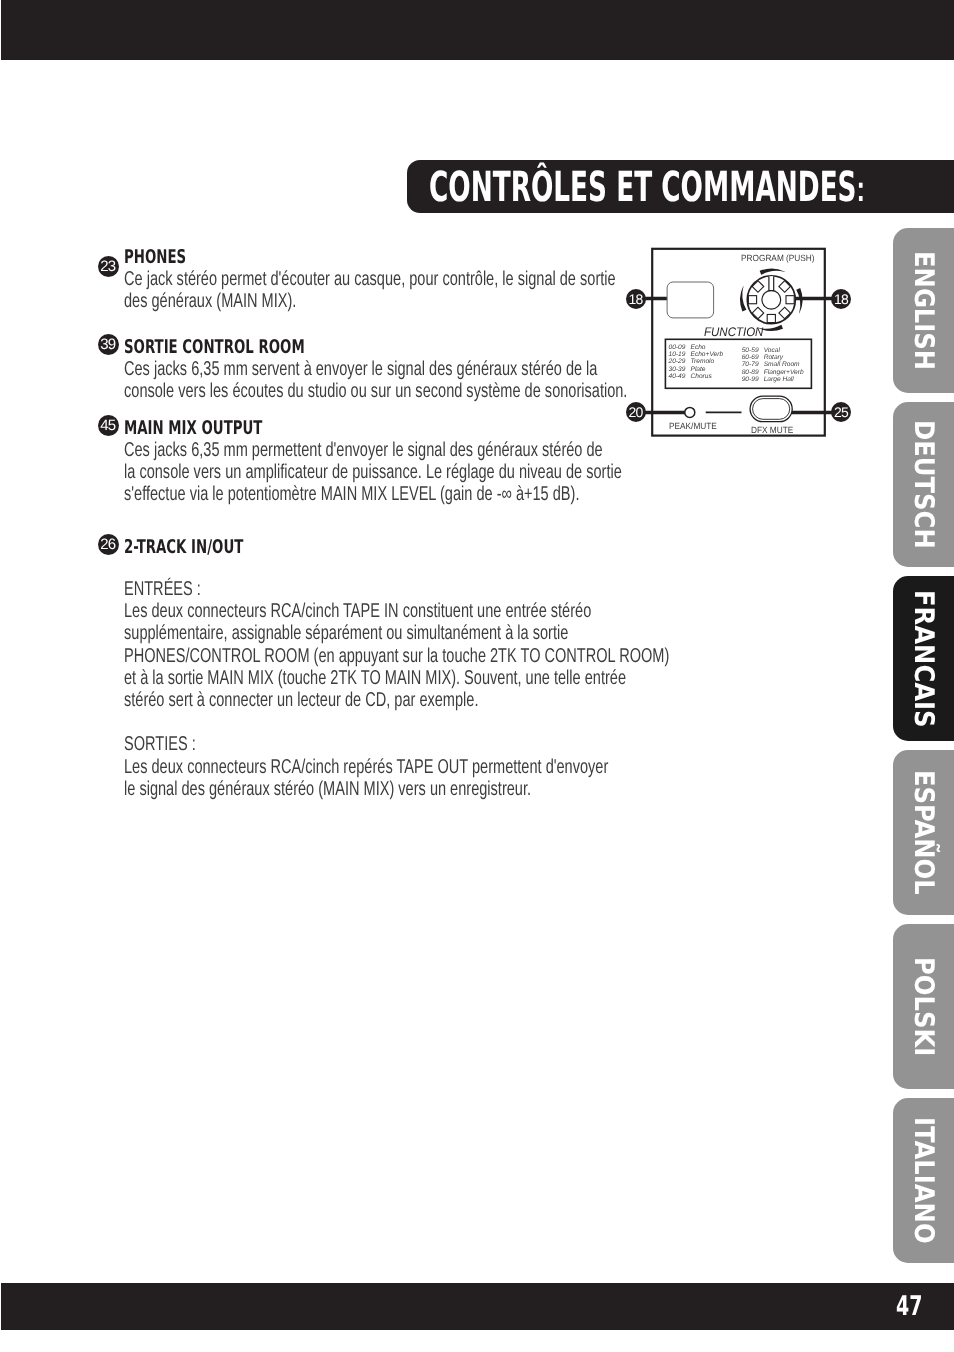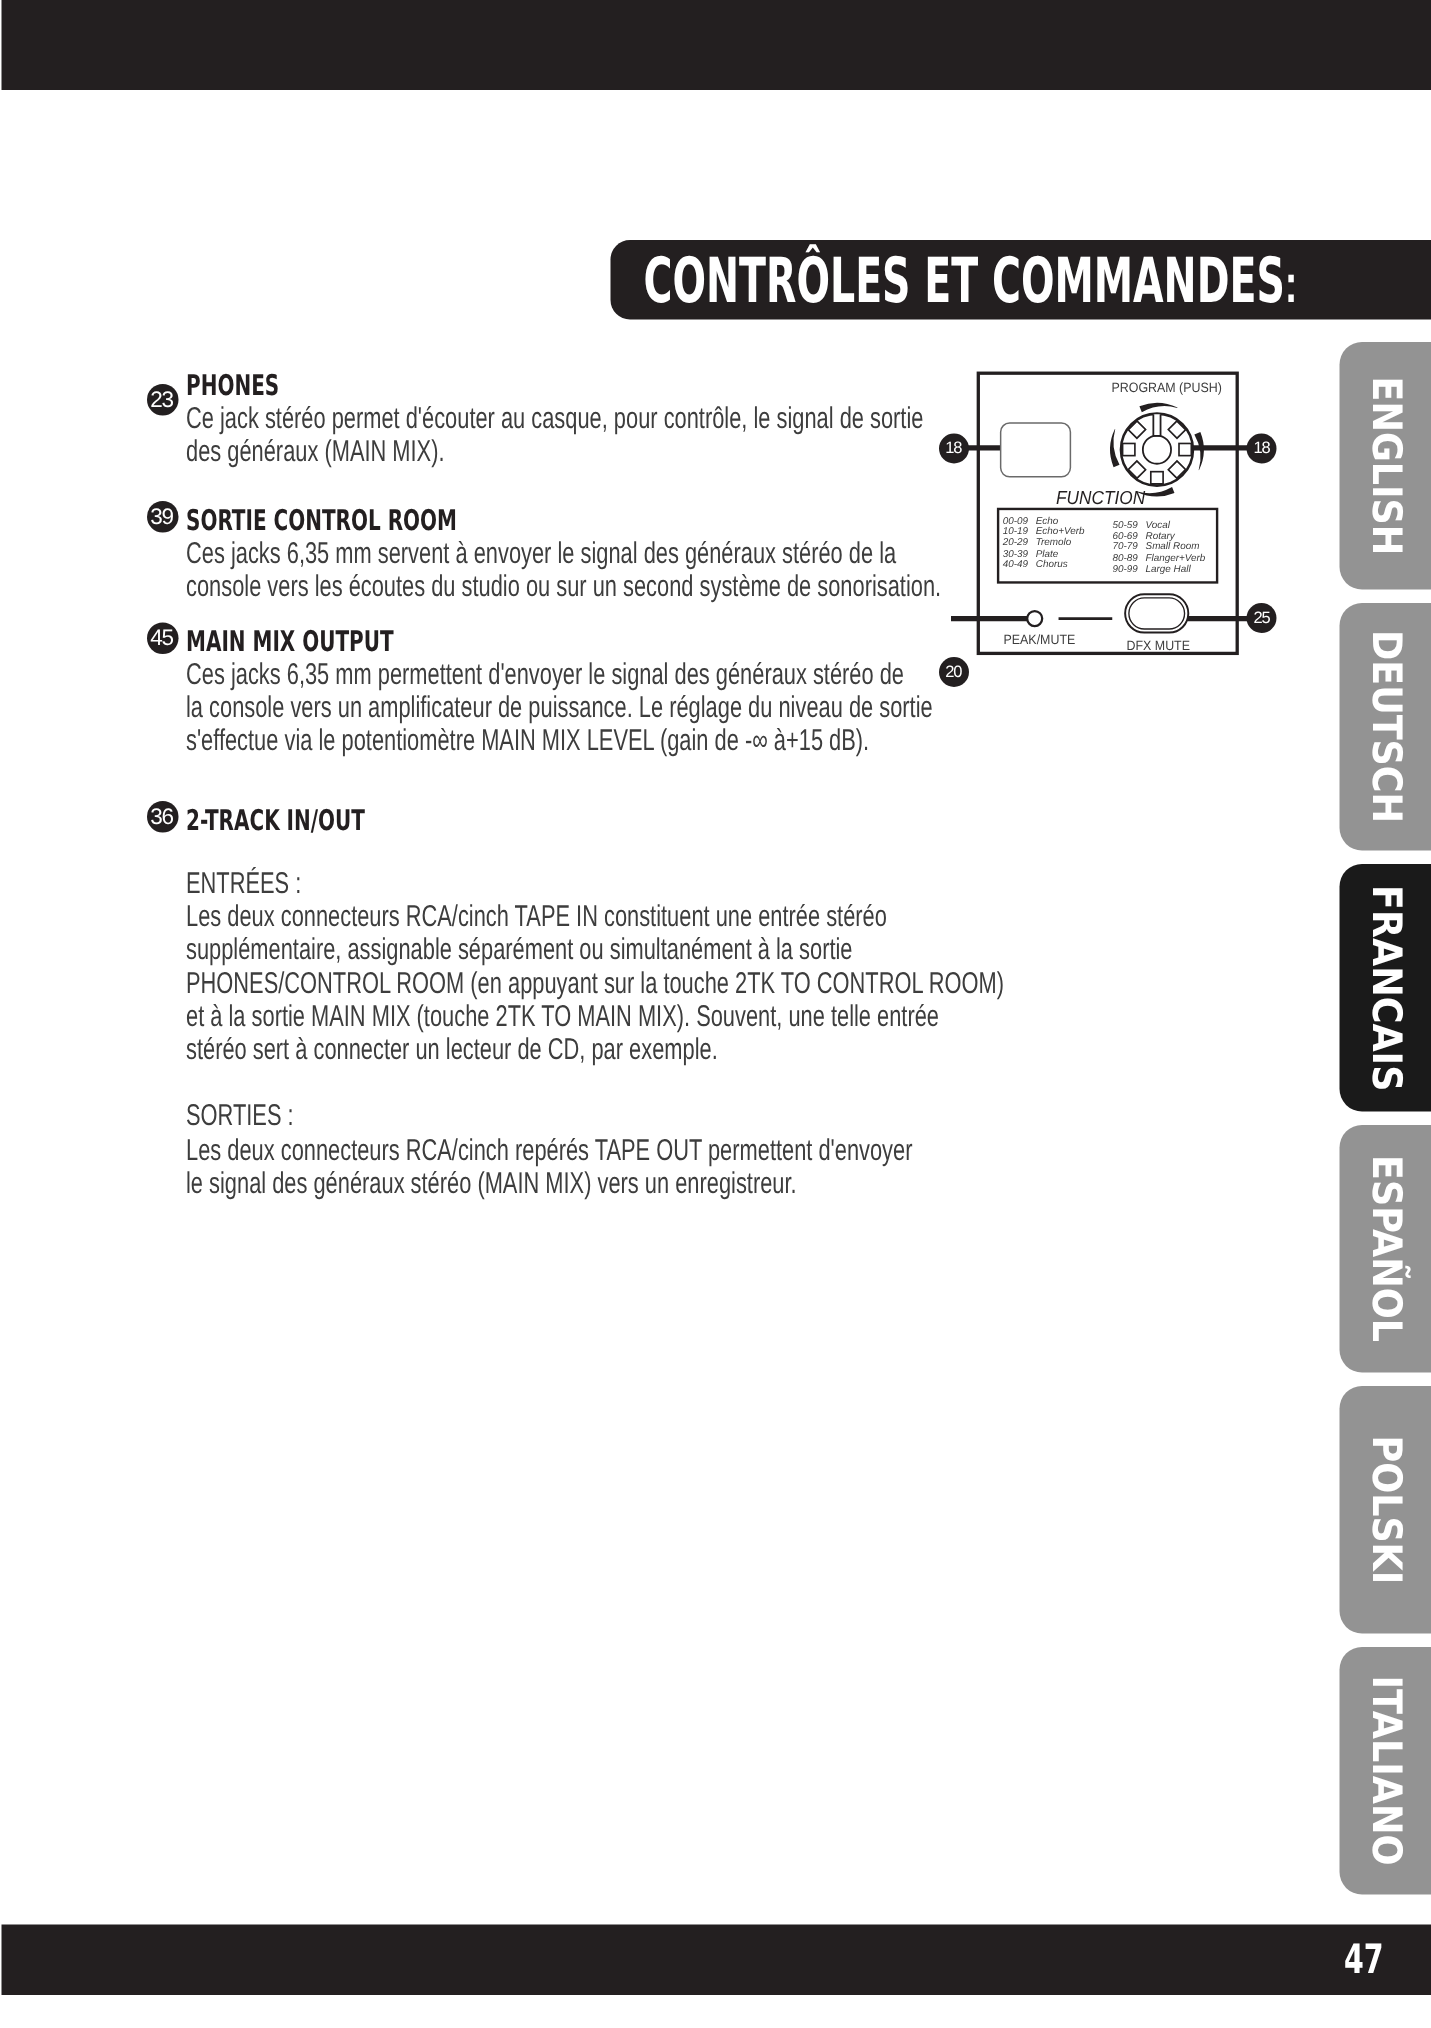--- a/index.html
+++ b/index.html
@@ -26,21 +26,21 @@
        letter-spacing:-0.8px;text-indent:-0.6px;}
   .head{position:absolute;left:124px;font-family:"DejaVu Sans Condensed",sans-serif;font-weight:bold;
         font-size:19px;color:#231f20;white-space:nowrap;transform:scaleX(0.78);transform-origin:left top;}
   .body{position:absolute;left:124.3px;font-family:"Liberation Sans",sans-serif;font-size:20px;
         color:#3d3d3d;white-space:nowrap;transform:scaleX(0.728);transform-origin:left top;}
 
 
   
   .diag{position:absolute;}
   .cal{position:absolute;width:20px;height:20px;border-radius:50%;background:#231f20;color:#fff;
-       font-family:"Liberation Sans",sans-serif;font-size:11px;line-height:20.5px;text-align:center;
+       font-family:"Liberation Sans",sans-serif;font-size:14px;line-height:20.5px;text-align:center;
        letter-spacing:-0.8px;z-index:5;}
 
   .dlbl{position:absolute;font-family:"Liberation Sans",sans-serif;font-size:9px;color:#3d3d3d;
         white-space:nowrap;transform:scaleX(0.92);transform-origin:left top;line-height:1.15;}
   .dlbl.ital{font-style:italic;color:#231f20;}
   .fnrow{font-family:"Liberation Sans",sans-serif;font-style:italic;font-size:6.6px;color:#3d3d3d;
          white-space:nowrap;height:7.05px;line-height:7.05px;}
   .fnrow b{font-weight:normal;display:inline-block;width:22px;}
   .tab{position:absolute;left:893px;width:61px;background:#939393;border-radius:15px 0 0 15px;}
   .tab.sel{background:#1a1a1a;}
@@ -65,21 +65,21 @@
       <div class="body" style="top:290.2px">des généraux (MAIN MIX).</div>
       <div class="num" style="left:97.5px;top:334px">39</div>
       <div class="head" style="top:336px">SORTIE CONTROL ROOM</div>
       <div class="body" style="top:358.2px">Ces jacks 6,35 mm servent à envoyer le signal des généraux stéréo de la</div>
       <div class="body" style="top:380.4px">console vers les écoutes du studio ou sur un second système de sonorisation.</div>
       <div class="num" style="left:97.5px;top:414.5px">45</div>
       <div class="head" style="top:416.5px">MAIN MIX OUTPUT</div>
       <div class="body" style="top:438.7px">Ces jacks 6,35 mm permettent d'envoyer le signal des généraux stéréo de</div>
       <div class="body" style="top:460.9px">la console vers un amplificateur de puissance. Le réglage du niveau de sortie</div>
       <div class="body" style="top:483.09999999999997px">s'effectue via le potentiomètre MAIN MIX LEVEL (gain de -∞ à+15 dB).</div>
-      <div class="num" style="left:97.5px;top:533.5px">36</div>
+      <div class="num" style="left:97.5px;top:533.5px">26</div>
       <div class="head" style="top:535.5px">2-TRACK IN/OUT</div>
       <div class="body" style="top:578px">ENTRÉES :</div>
       <div class="body" style="top:600.2px">Les deux connecteurs RCA/cinch TAPE IN constituent une entrée stéréo</div>
       <div class="body" style="top:622.4px">supplémentaire, assignable séparément ou simultanément à la sortie</div>
       <div class="body" style="top:644.6px">PHONES/CONTROL ROOM (en appuyant sur la touche 2TK TO CONTROL ROOM)</div>
       <div class="body" style="top:666.8px">et à la sortie MAIN MIX (touche 2TK TO MAIN MIX). Souvent, une telle entrée</div>
       <div class="body" style="top:689px">stéréo sert à connecter un lecteur de CD, par exemple.</div>
       <div class="body" style="top:711.2px">&nbsp;</div>
       <div class="body" style="top:733.4px">SORTIES :</div>
       <div class="body" style="top:755.6px">Les deux connecteurs RCA/cinch repérés TAPE OUT permettent d'envoyer</div>
@@ -129,21 +129,21 @@
       </div>
     <div id="fnlist-r" style="position:absolute;left:121.7px;top:102.4px;">
         <div class="fnrow"><b>50-59</b>Vocal</div>
         <div class="fnrow"><b>60-69</b>Rotary</div>
         <div class="fnrow"><b>70-79</b>Small Room</div>
         <div class="fnrow"><b>80-89</b>Flanger+Verb</div>
         <div class="fnrow"><b>90-99</b>Large Hall</div>
       </div>
     <div class="cal" style="left:5.5px;top:43.5px;">18</div>
     <div class="cal" style="left:211px;top:43.5px;">18</div>
-    <div class="cal" style="left:5.5px;top:157.4px;margin-top:36px;">20</div>
+    <div class="cal" style="left:5.5px;top:157.4px;">20</div>
     <div class="cal" style="left:211px;top:157.4px;">25</div>
   </div>
 
   <div id="tabs">
       <div class="tab" style="top:228px;height:165px">
         <span>ENGLISH</span>
       </div>
       <div class="tab" style="top:402px;height:165px">
         <span>DEUTSCH</span>
       </div>

